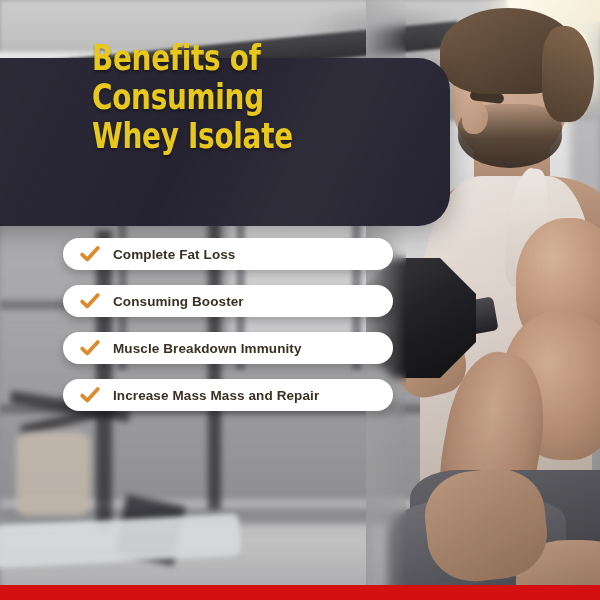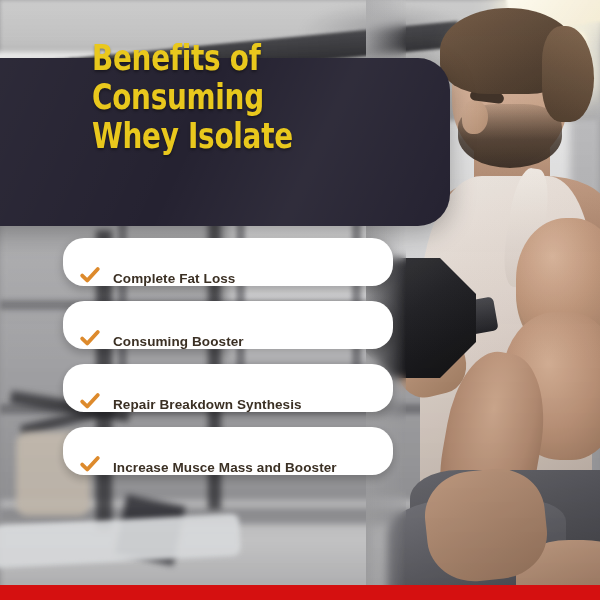--- a/index.html
+++ b/index.html
@@ -260,22 +260,22 @@
     transform-origin: left center;
     text-shadow: 0 2px 3px rgba(0,0,0,.35);
     z-index: 3;
   }
   .title-l2 { display: block; }
 
   
   .pills { position: absolute; left: 63px; top: 238px; width: 330px; z-index: 4; }
   .pill {
     position: relative;
-    display: flex; align-items: flex-end;
-    height: 48px;
+    display: flex; align-items: center;
+    height: 32px;
     background: #ffffff;
     border-radius: 21px;
     margin-bottom: 15px;
     padding-left: 16px;
     box-shadow: 0 4px 10px rgba(0,0,0,.22);
   }
   .pill:last-child { margin-bottom: 0; }
   .check {
     width: 22px; height: 22px; flex: 0 0 22px; margin-right: 12px;
     display: block;
@@ -379,28 +379,28 @@
       <svg class="check" viewBox="0 0 24 24">
         <path d="M3.5 12.6 L9 18 L20.5 5.5" fill="none" stroke="#dd8a2c" stroke-width="4.2" stroke-linecap="round" stroke-linejoin="round"></path>
       </svg>
       <span class="pill-label">Consuming Booster</span>
     </div>
 
     <div class="pill">
       <svg class="check" viewBox="0 0 24 24">
         <path d="M3.5 12.6 L9 18 L20.5 5.5" fill="none" stroke="#dd8a2c" stroke-width="4.2" stroke-linecap="round" stroke-linejoin="round"></path>
       </svg>
-      <span class="pill-label">Repair Breakdown Synthesis</span>
+      <span class="pill-label">Muscle Breakdown Immunity</span>
     </div>
 
 
     <div class="pill">
       <svg class="check" viewBox="0 0 24 24">
         <path d="M3.5 12.6 L9 18 L20.5 5.5" fill="none" stroke="#dd8a2c" stroke-width="4.2" stroke-linecap="round" stroke-linejoin="round"></path>
       </svg>
-      <span class="pill-label">Increase Musce Mass and Booster</span>
+      <span class="pill-label">Increase Mass Mass and Repair</span>
     </div>
 
   </div>
 
   <div class="red-bar"></div>
 
 </div>
 
 </body></html>

